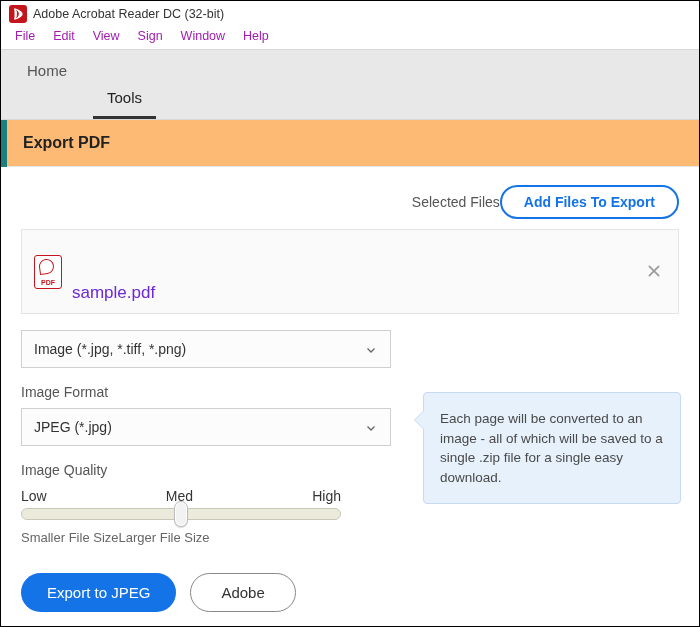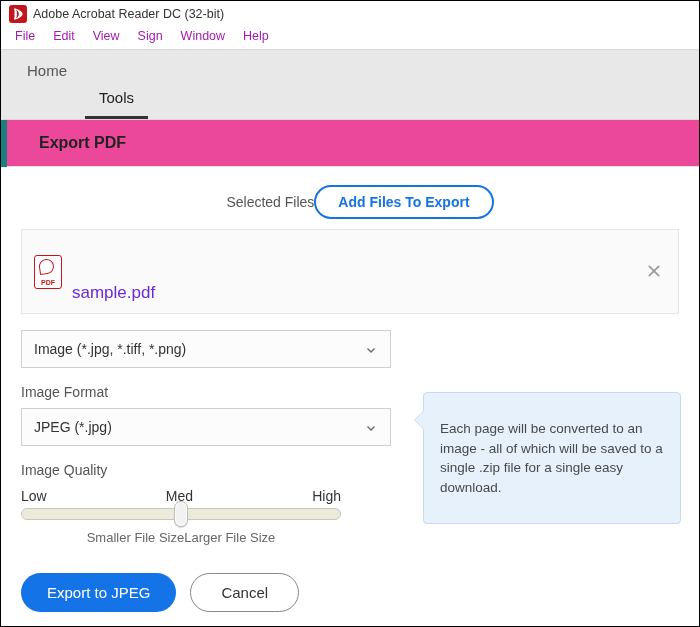--- a/index.html
+++ b/index.html
@@ -41,21 +41,21 @@
     color: #a21caf;
   }
   .menubar .menu { padding: 2px 8px; cursor: default; }
 
   
   .tabsbar {
     background: #e8e8e8;
     border-top: 1px solid #d8d8d8;
     border-bottom: 1px solid #d8d8d8;
     display: flex;
-    gap: 4px;
+    gap: 12px;
     padding: 0 12px;
   }
   .tabsbar .tab {
     padding: 12px 14px 10px 14px;
     font-size: 15px;
     color: #555;
     cursor: pointer;
     border-bottom: 3px solid transparent;
   }
   .tabsbar .tab.active {
@@ -68,36 +68,36 @@
   .subheader-wrap {
     display: flex;
     align-items: stretch;
   }
   .subheader-accent {
     width: 6px;
     background: #1b7f7f;
   }
   .subheader {
     flex: 1;
-    padding: 14px 32px;
+    padding: 14px 16px;
     font-size: 16px;
     font-weight: 600;
     color: #222;
-    background: #ec4899;
+    background: #fdba74;
     border-bottom: 1px solid #e5e5e5;
   }
 
   
   .content {
     padding: 18px 20px 18px 20px;
     position: relative;
   }
   .row-header {
     display: flex;
-    justify-content: center;
+    justify-content: flex-end;
     align-items: center;
     margin-bottom: 10px;
     margin-left: 20px;
   }
   .section-label {
     font-size: 14px;
     color: #555;
   }
   .add-files-btn {
     border: 2px solid #1473e6;
@@ -168,21 +168,21 @@
 
   
   .info-bubble {
     position: absolute;
     right: 18px;
     top: 225px;
     width: 258px;
     background: #e6f1fb;
     border: 1px solid #c6dbf0;
     border-radius: 4px;
-    padding: 26px 16px;
+    padding: 16px 16px;
     font-size: 13.5px;
     color: #4a4a4a;
     line-height: 1.45;
   }
   .info-bubble::before{
     content:"";
     position:absolute;
     left:-9px; top:18px;
     width:0;height:0;
     border-top:9px solid transparent;
@@ -209,21 +209,21 @@
     width:14px; height:26px;
     background:#f2f2f2;
     border:1px solid #bcbcbc;
     border-radius:7px;
     transform:translate(-50%,-50%);
     left:50%;
     box-shadow: inset 0 0 0 1px #fff, 0 1px 1px rgba(0,0,0,.15);
     cursor:pointer;
   }
   .slider-sub{
-    display:flex; justify-content:center;
+    display:flex; justify-content:flex-start;
     margin-top:10px; font-size:13px; color:#666;
   }
 
   
   .actions{
     display:flex;
     gap:14px;
     margin-top:28px;
   }
   .btn-primary{
@@ -330,16 +330,16 @@
       <div class="slider-thumb" style="left: 50%;"></div>
     </div>
     <div class="slider-sub">
       <span>Smaller File Size</span>
       <span>Larger File Size</span>
     </div>
   </div>
 
   <div class="actions">
     <button class="btn-primary">Export to JPEG</button>
-    <button class="btn-secondary">Cancel</button>
+    <button class="btn-secondary">Adobe</button>
   </div>
 
 </div>
 
 </body></html>

